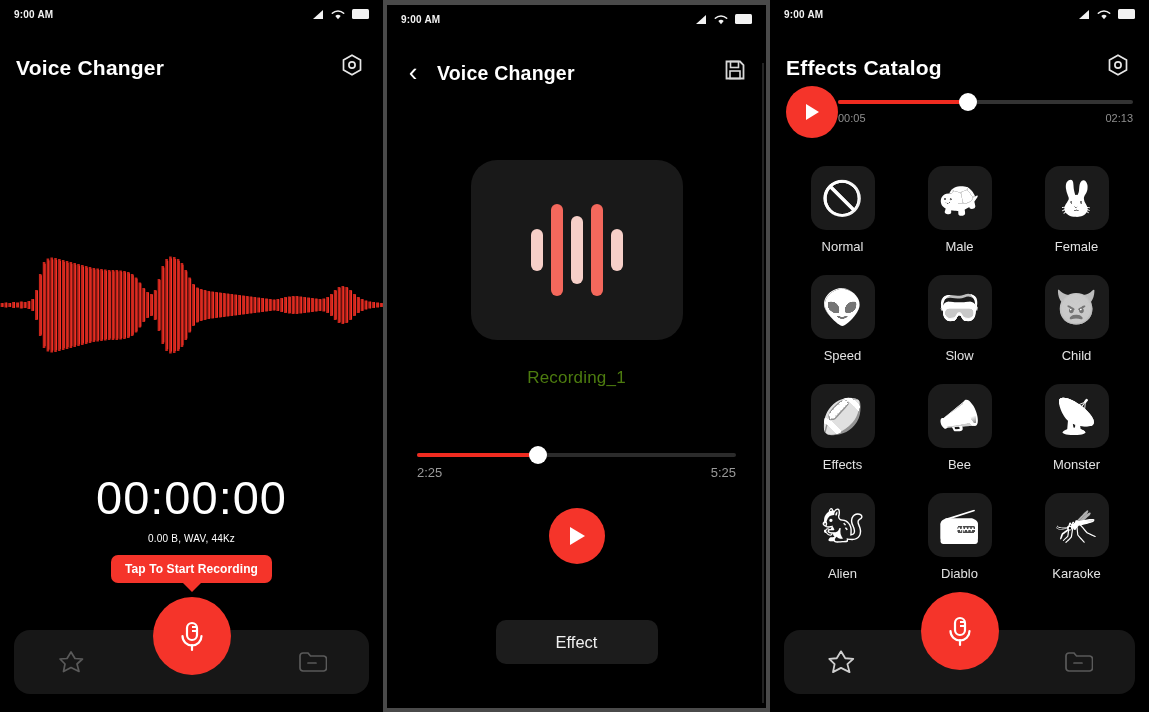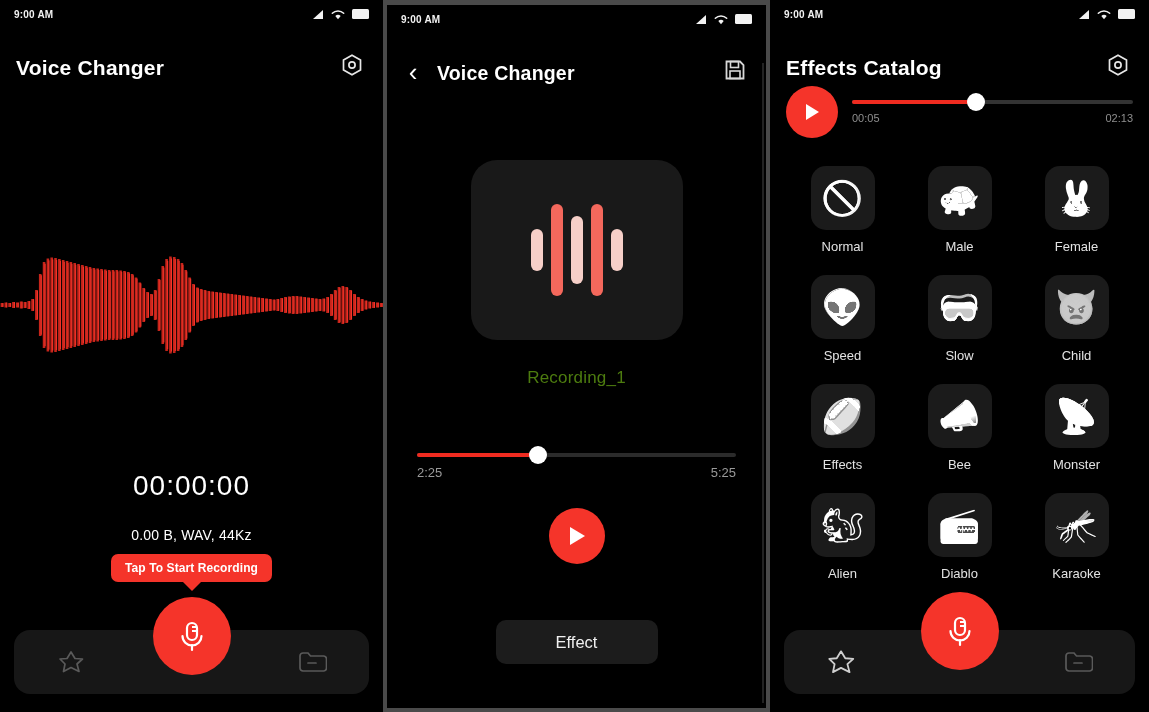--- a/index.html
+++ b/index.html
@@ -38,22 +38,22 @@
   .app-title { color:#fff; font-size:21px; font-weight:700; letter-spacing:.2px; flex:1; }
   .app-title.sm { font-size:19.5px; }
   .bar-icon { width:30px; height:30px; display:flex; align-items:center; justify-content:center; cursor:pointer; }
 
   
   .wave-wrap { position:absolute; left:0; top:250px; width:100%; height:110px; }
   .wave-wrap svg { display:block; }
 
   
   .timer-block { position:absolute; left:0; right:0; top:470px; text-align:center; }
-  .timer { color:#fff; font-size:28px; font-weight:400; letter-spacing:1px; font-family:"Liberation Sans", sans-serif; }
-  .fileinfo { color:#fff; font-size:14px; margin-top:25px; letter-spacing:.2px; }
+  .timer { color:#fff; font-size:47px; font-weight:400; letter-spacing:1px; font-family:"Liberation Sans", sans-serif; }
+  .fileinfo { color:#fff; font-size:10px; margin-top:8px; letter-spacing:.2px; }
   .tooltip {
     display:inline-block; position:relative; margin-top:11px;
     background:#f5342a; color:#fff; font-size:12px; font-weight:700;
     padding:7px 14px 7px 14px; border-radius:7px; letter-spacing:.1px;
   }
   .tooltip:after {
     content:""; position:absolute; left:50%; transform:translateX(-50%);
     bottom:-9px; border-left:10px solid transparent; border-right:10px solid transparent;
     border-top:10px solid #f5342a;
   }
@@ -101,21 +101,21 @@
   }
   .effect-btn {
     position:absolute; left:50%; transform:translateX(-50%); bottom:44px;
     width:162px; height:44px; background:#1c1c1c; border-radius:10px;
     display:flex; align-items:center; justify-content:center;
     color:#f0f0f0; font-size:16.5px; cursor:pointer;
   }
   .v-scroll { position:absolute; right:2px; top:58px; width:2px; height:640px; background:#232323; }
 
   
-  .player-row { display:flex; align-items:center; padding:0 16px; margin-top:6px; gap:14px; }
+  .player-row { display:flex; align-items:center; padding:0 16px; margin-top:6px; }
   .player-fab {
     width:52px; height:52px; border-radius:50%; background:#f5342a; flex:0 0 auto;
     display:flex; align-items:center; justify-content:center; cursor:pointer;
   }
   .player-seek { flex:1; }
   .player-seek .seek-track { height:4px; background:#333; }
   .player-seek .seek-labels span { color:#8f8f8f; font-size:11px; }
 
   .grid { position:absolute; left:0; right:0; top:166px; padding:0 14px;
           display:grid; grid-template-columns:repeat(3,1fr); row-gap:21px; }

